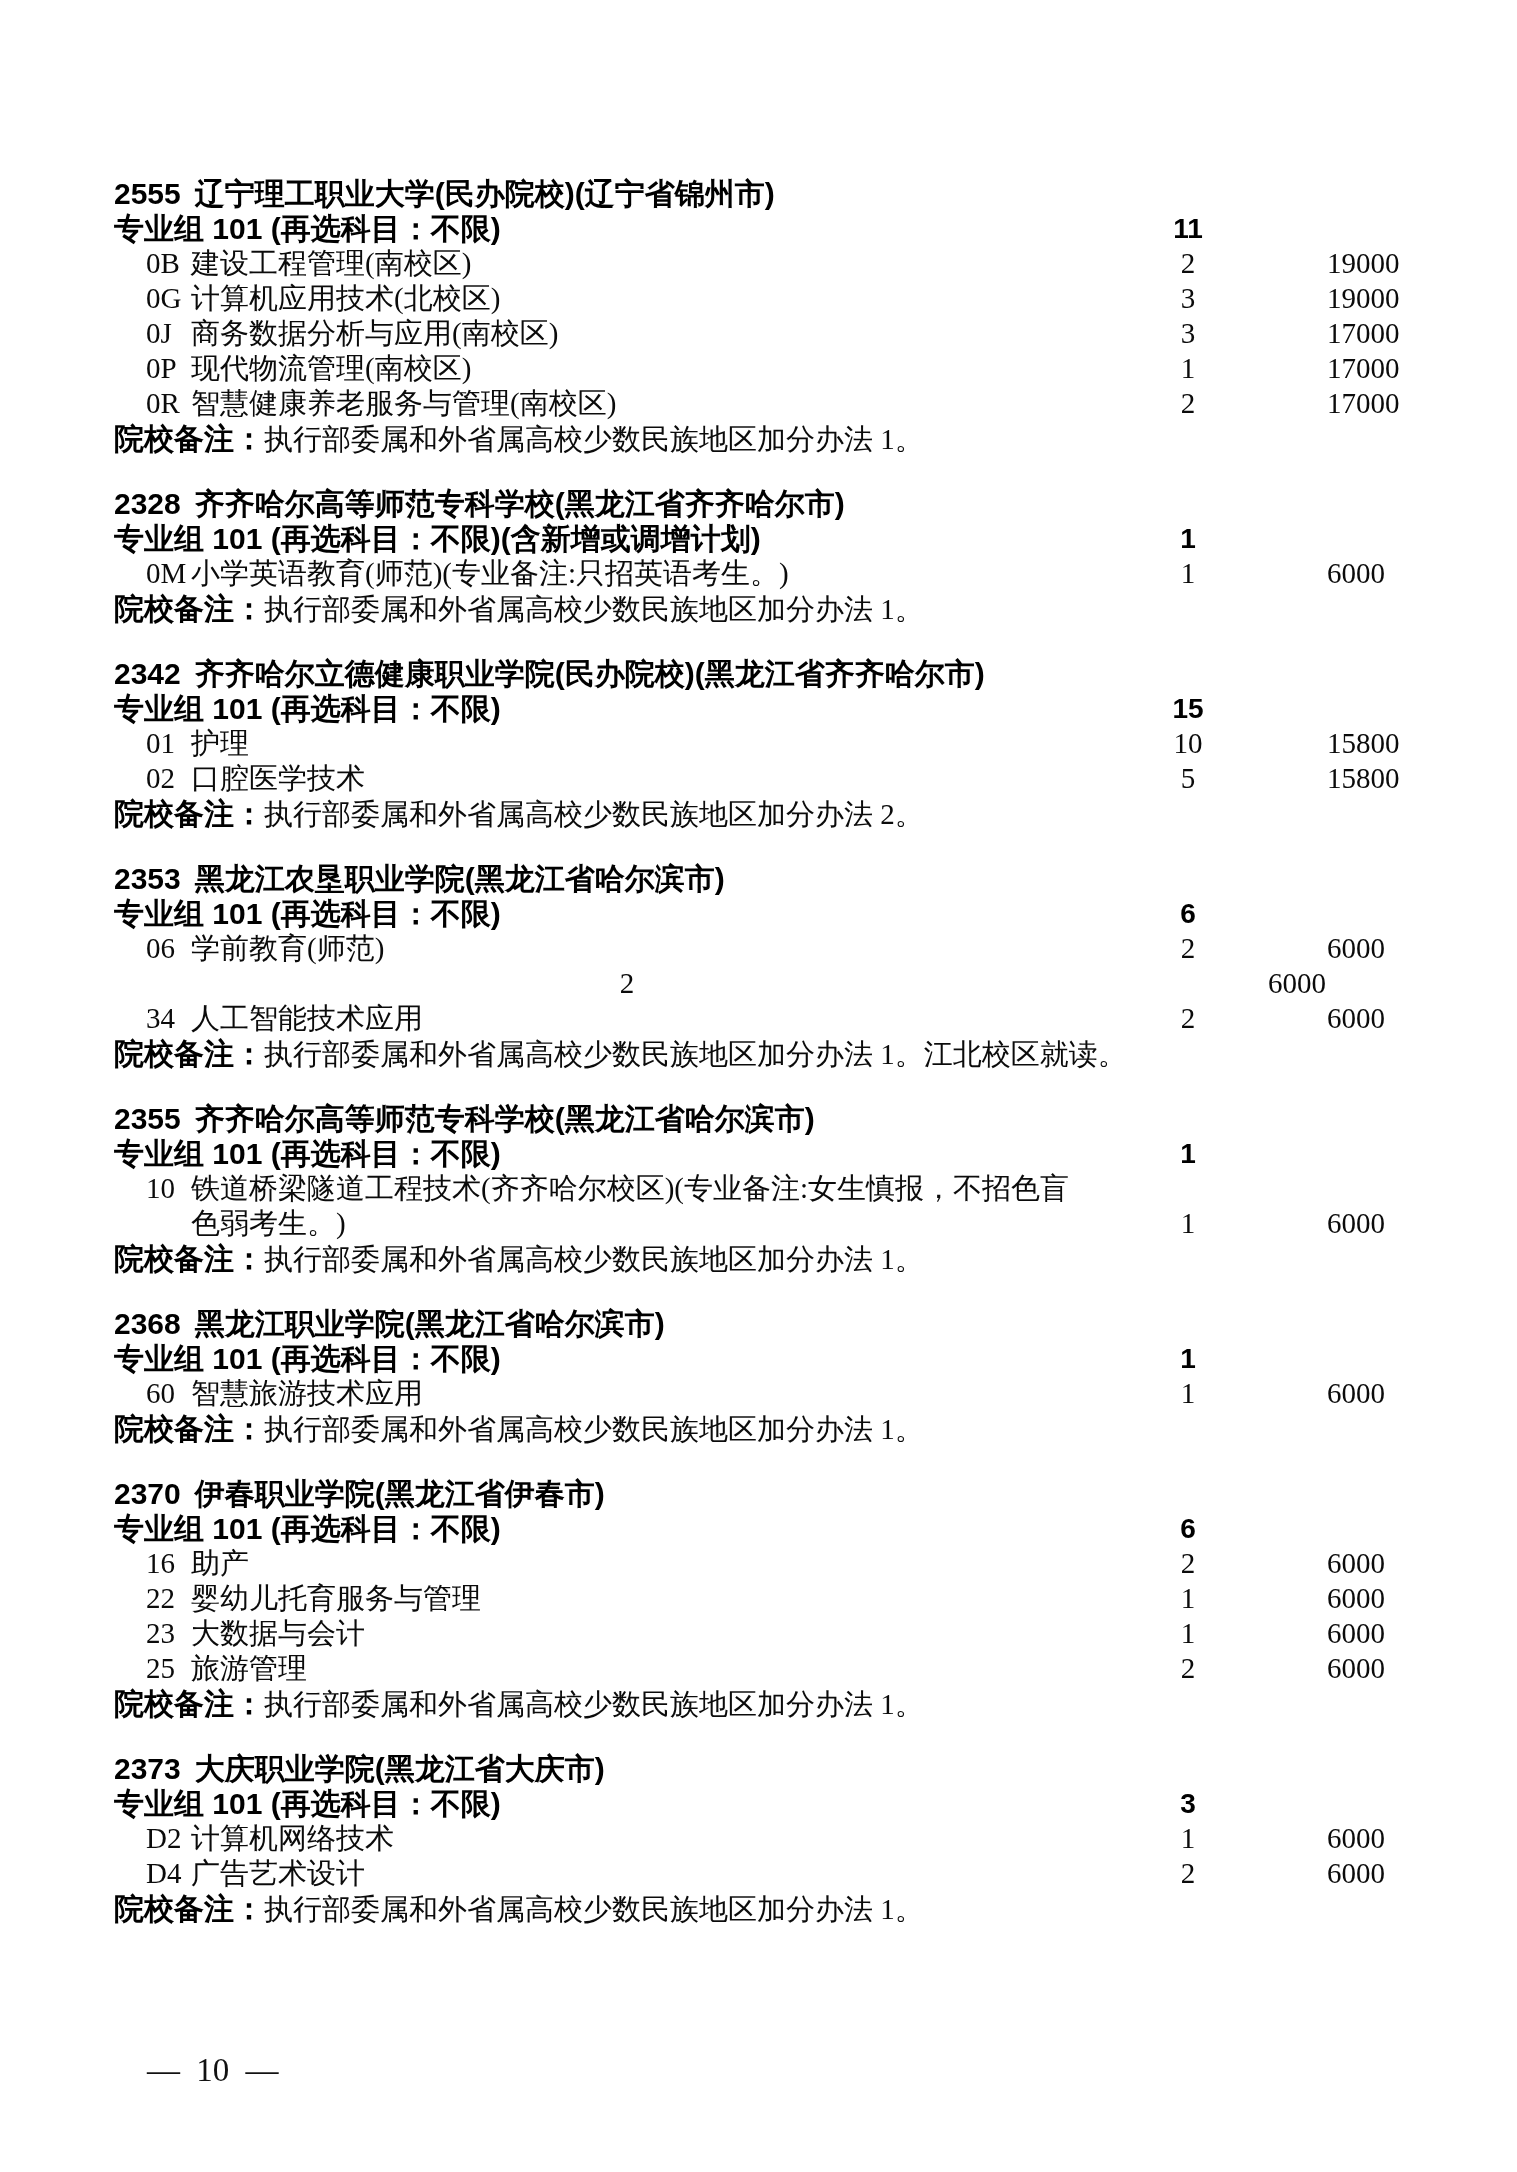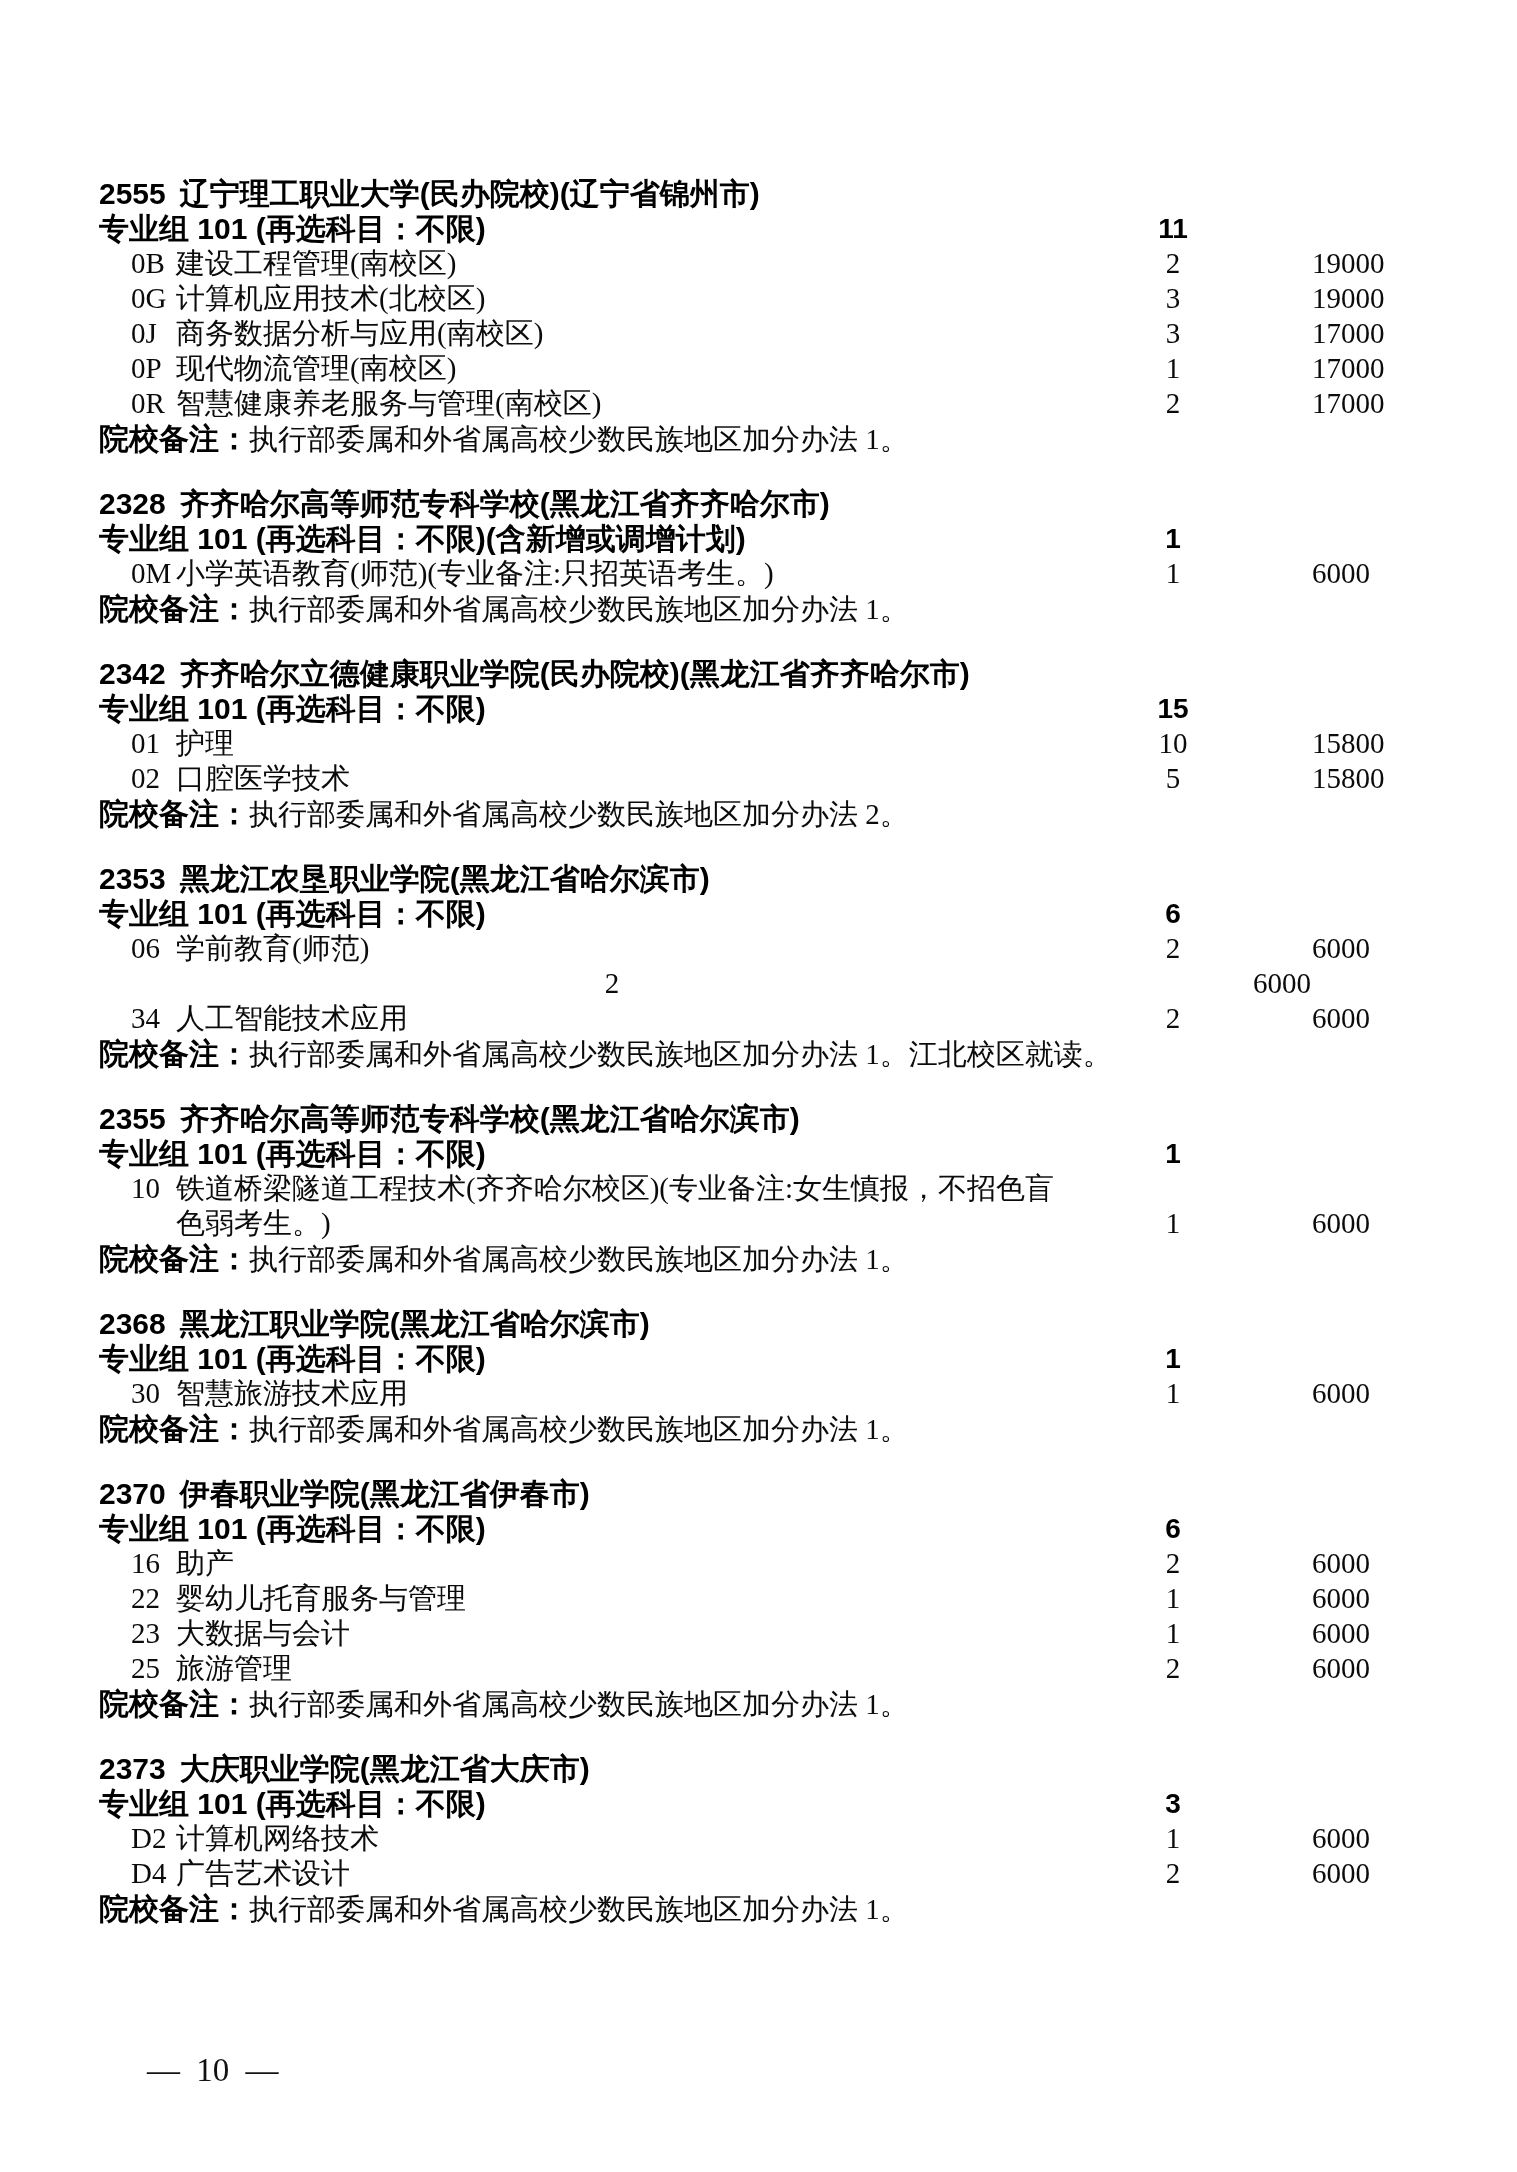--- a/index.html
+++ b/index.html
@@ -1,19 +1,19 @@
 <!DOCTYPE html>
 <html><head>
 <meta charset="utf-8">
 <style>
   html,body { margin:0; padding:0; background:#ffffff; }
   body { width:1517px; height:2172px; overflow:hidden; color:#0b0b0b;
          font-family:"Liberation Serif","DejaVu Serif",serif; }
   .page { position:relative; width:1517px; height:2172px; background:#fff; }
-  .content { position:absolute; left:99px; top:176px; width:1303px; }
+  .content { position:absolute; left:114px; top:176px; width:1303px; }
   .sec + .sec { margin-top:30px; }
   .row { height:35px; line-height:35px; white-space:nowrap; font-size:29px; }
   .grid { display:grid; grid-template-columns:1fr 160px 59px 90px; }
   .hdr { font-family:"Liberation Sans","DejaVu Sans",sans-serif; font-weight:700; color:#000; }
   .title .hdr { font-size:30px; }
   .iname { margin-left:14px; }
   .glabel { font-size:30px; }
   .gcount { font-size:28px; }
   .c-count { text-align:center; }
   .c-fee { text-align:left; }
@@ -165,21 +165,21 @@
 
     <div class="sec">
       <div class="row title"><span class="hdr">2368</span><span class="hdr iname">黑龙江职业学院(黑龙江省哈尔滨市)</span></div>
       <div class="row grid">
         <span class="hdr glabel">专业组 101 (再选科目：不限)</span>
         <span class="c-count hdr gcount">1</span>
         <span></span>
         <span class="c-fee"></span>
       </div>
       <div class="row grid major">
-        <span><span class="mcode">30</span><span>智慧旅游技术应用</span></span>
+        <span><span class="mcode">60</span><span>智慧旅游技术应用</span></span>
         <span class="c-count">1</span>
         <span></span>
         <span class="c-fee">6000</span>
       </div>
       <div class="row note"><span class="hdr note-label">院校备注：</span><span class="note-body">执行部委属和外省属高校少数民族地区加分办法 1。</span></div>
     </div>
 
     <div class="sec">
       <div class="row title"><span class="hdr">2370</span><span class="hdr iname">伊春职业学院(黑龙江省伊春市)</span></div>
       <div class="row grid">

